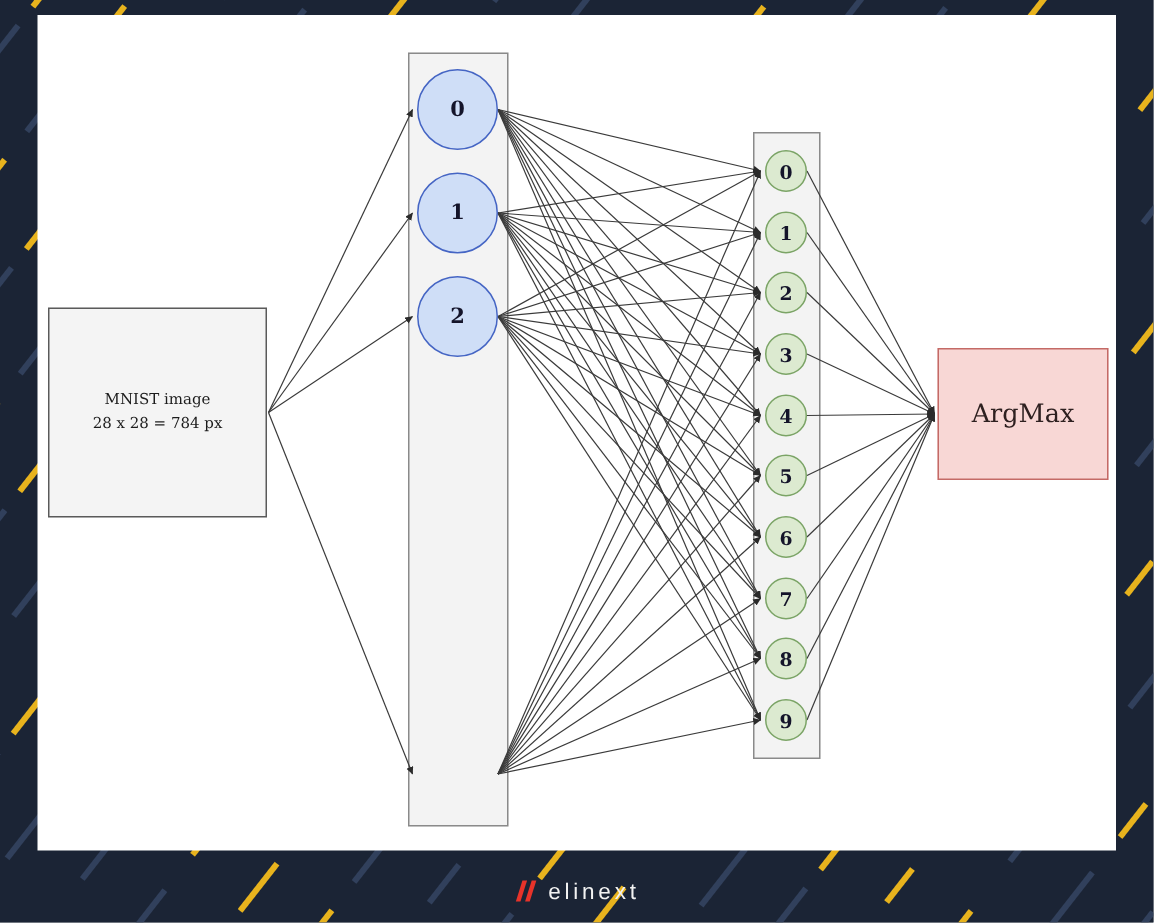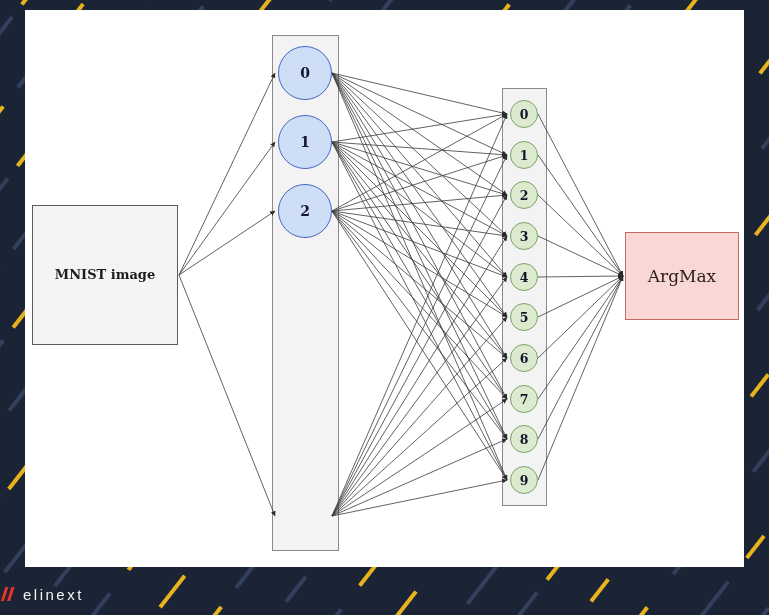--- a/index.html
+++ b/index.html
@@ -8,30 +8,30 @@
   .bg { position:absolute; left:0; top:0; }
   .canvas { position:absolute; left:25px; top:10px; width:719px; height:557px; background:#ffffff; }
   .edges { position:absolute; left:0; top:0; width:719px; height:557px; z-index:2; }
   .edges line { stroke:#3a3a3a; stroke-width:0.8; }
   .layer-rect { position:absolute; background:#f3f3f3; border:1px solid #8a8a8a; z-index:1; }
   .layer1-rect { left:247px; top:25px; width:67px; height:516px; }
   .layer2-rect { left:477px; top:78px; width:45px; height:418px; }
   .box { position:absolute; z-index:3; display:flex; flex-direction:column; align-items:center;
          justify-content:center; font-family:"DejaVu Serif","Liberation Serif",serif; text-align:center; }
   .mnist { left:7px; top:195px; width:146px; height:140px; background:#f4f4f4;
-           border:1px solid #5a5a5a; font-weight:bold; font-size:13px; color:#1c1c1c; line-height:1.6; }
+           border:1px solid #5a5a5a; font-weight:normal; font-size:10px; color:#1c1c1c; line-height:1.6; }
   .argmax { left:600px; top:222px; width:114px; height:88px; background:#f8d7d5;
             border:1.5px solid #c46a66; font-size:17px; color:#2e2020; }
   .node { position:absolute; z-index:3; border-radius:50%; display:flex; align-items:center;
           justify-content:center; font-family:"DejaVu Serif","Liberation Serif",serif;
           font-weight:bold; color:#14142a; }
   .node.blue  { background:#cfdef7; border:1.5px solid #4565c4; font-size:14px; }
   .node.green { background:#dcead0; border:1.5px solid #7ba466; font-size:12.5px; }
   .footer { position:absolute; left:0; top:574px; width:769px; height:40px; display:flex;
-            align-items:center; gap:8px; z-index:2; }
+            align-items:center; justify-content:center; gap:8px; z-index:2; }
   .brand { color:#f2f2f2; font-size:15px; letter-spacing:2.5px; }
 </style>
 </head>
 <body>
 
 <div class="page">
 
   <svg class="bg" width="769" height="615">
     <defs>
       <pattern id="slashes" width="130" height="96" patternUnits="userSpaceOnUse" patternTransform="rotate(-52)">
@@ -107,20 +107,21 @@
         <line x1="513" y1="267" x2="598" y2="266" marker-end="url(#arrow)"></line>
         <line x1="513" y1="307" x2="598" y2="266" marker-end="url(#arrow)"></line>
         <line x1="513" y1="348" x2="598" y2="266" marker-end="url(#arrow)"></line>
         <line x1="513" y1="389" x2="598" y2="266" marker-end="url(#arrow)"></line>
         <line x1="513" y1="429" x2="598" y2="266" marker-end="url(#arrow)"></line>
         <line x1="513" y1="470" x2="598" y2="266" marker-end="url(#arrow)"></line>
       </svg>
 
     <div class="box mnist">
       <div>MNIST image</div>
+      <div>28 x 28 = 784 px</div>
     </div>
 
     <div class="box argmax">
       <div>ArgMax</div>
     </div>
 
   <div class="node blue" style="left: 253px; top: 36px; height: 54px; width: 54px;">0</div>
       <div class="node blue" style="left: 253px; top: 105px; height: 54px; width: 54px;">1</div>
       <div class="node blue" style="left: 253px; top: 174px; height: 54px; width: 54px;">2</div>
       <div class="node green" style="left: 485px; top: 90px; height: 28px; width: 28px;">0</div>

